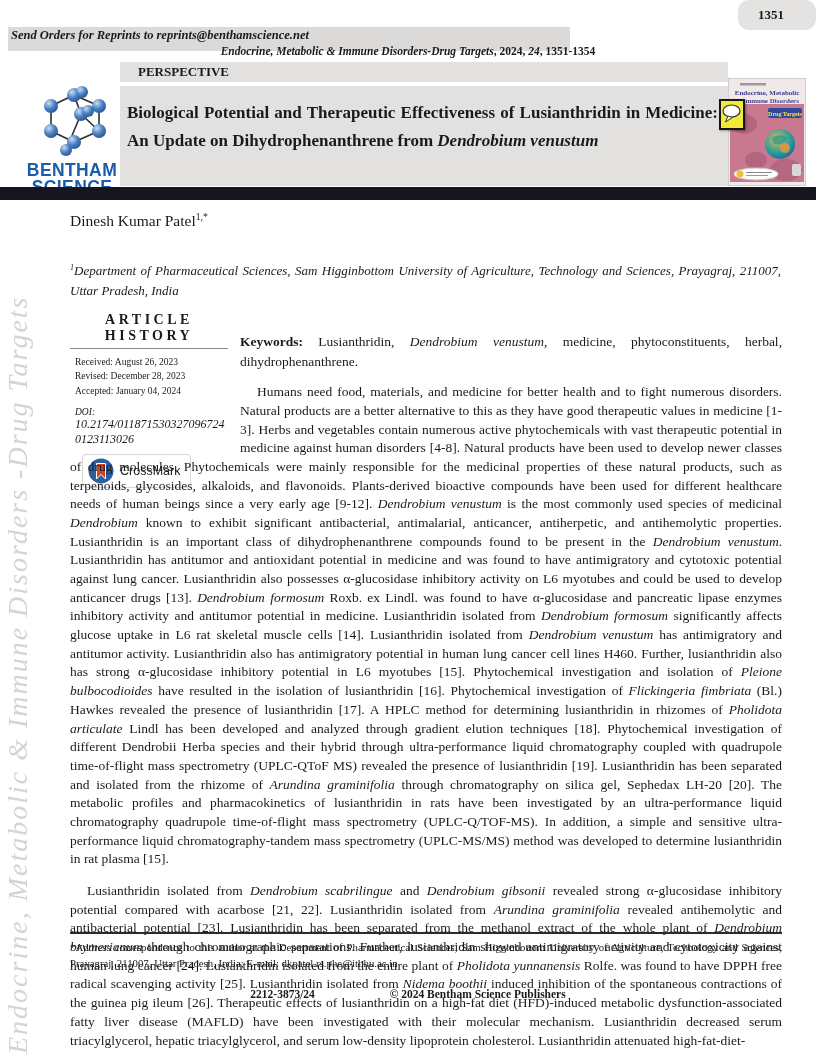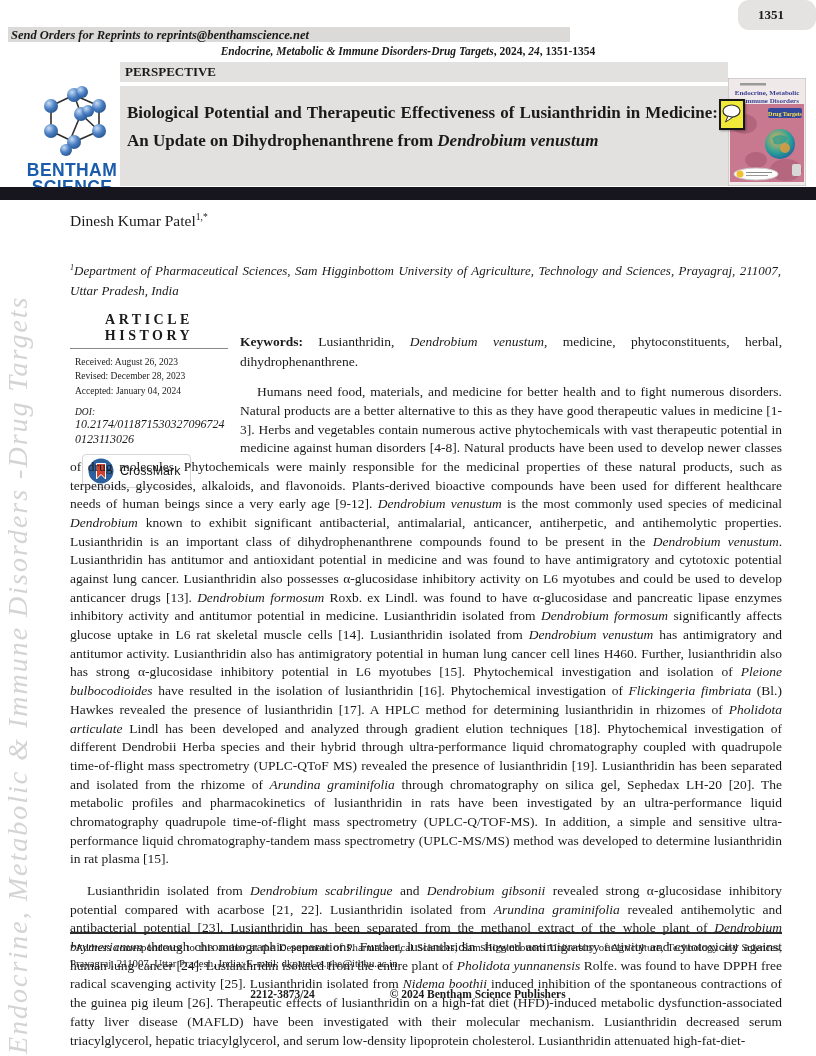--- a/index.html
+++ b/index.html
@@ -5,29 +5,29 @@
   html,body{margin:0;padding:0;background:#fff;}
   .page{position:relative;width:816px;height:1056px;background:#fff;overflow:hidden;
         font-family:"Liberation Serif",serif;color:#1a1a1a;}
   .abs{position:absolute;}
   .seg-i{font-style:italic;}
   .seg-b{font-weight:bold;text-align:right;}
   .seg-sup{vertical-align:super;font-size:0.62em;line-height:0;}
 
   .pageno{right:0;top:0;width:78px;height:30px;background:#e4e3e1;
           font-weight:bold;font-size:13px;line-height:30px;padding-left:20px;box-sizing:border-box;border-radius:11px;}
-  .reprint{left:8px;top:27px;width:562px;height:15px;background:#dbdad8;
+  .reprint{left:8px;top:27px;width:562px;height:24px;background:#dbdad8;
            font-weight:bold;font-style:italic;font-size:12.5px;line-height:16px;padding-left:3px;box-sizing:border-box;}
   .citation{left:0;top:45px;width:816px;text-align:center;font-size:11.5px;}
 
   .logo{left:24px;top:84px;width:96px;text-align:center;}
   .logo-text{font-family:"Liberation Sans",sans-serif;font-weight:bold;font-size:17.5px;
              line-height:0.95;color:var(--bentham-blue,#1a5cab);letter-spacing:.4px;}
   .perspective{left:120px;top:62px;width:608px;height:20px;background:var(--header-gray,#e2e1df);
-               font-weight:bold;font-size:13px;line-height:20px;padding-left:5px;box-sizing:border-box;}
+               font-weight:bold;font-size:13px;line-height:20px;padding-left:18px;box-sizing:border-box;}
   .title-box{left:120px;top:86px;width:608px;height:100px;background:var(--header-gray,#e2e1df);
              box-sizing:border-box;padding:13px 10px 0 7px;font-weight:bold;font-size:17px;
              line-height:1.62;text-align:justify;}
   .cover{left:728px;top:78px;width:78px;height:108px;}
   .note-icon{left:719px;top:99px;width:26px;height:31px;background:var(--note-yellow,#f2ea3a);
              border:2px solid #161616;box-sizing:border-box;z-index:5;box-shadow:1px 1px 2px rgba(0,0,0,.35);}
   .dark-bar{left:0;top:187px;width:816px;height:13px;background:var(--dark-bar,#17161f);}
 
   .author{left:70px;top:212px;font-size:15.5px;}
   .affiliation{left:70px;top:261px;width:711px;font-size:13px;line-height:1.55;text-align:justify;}

